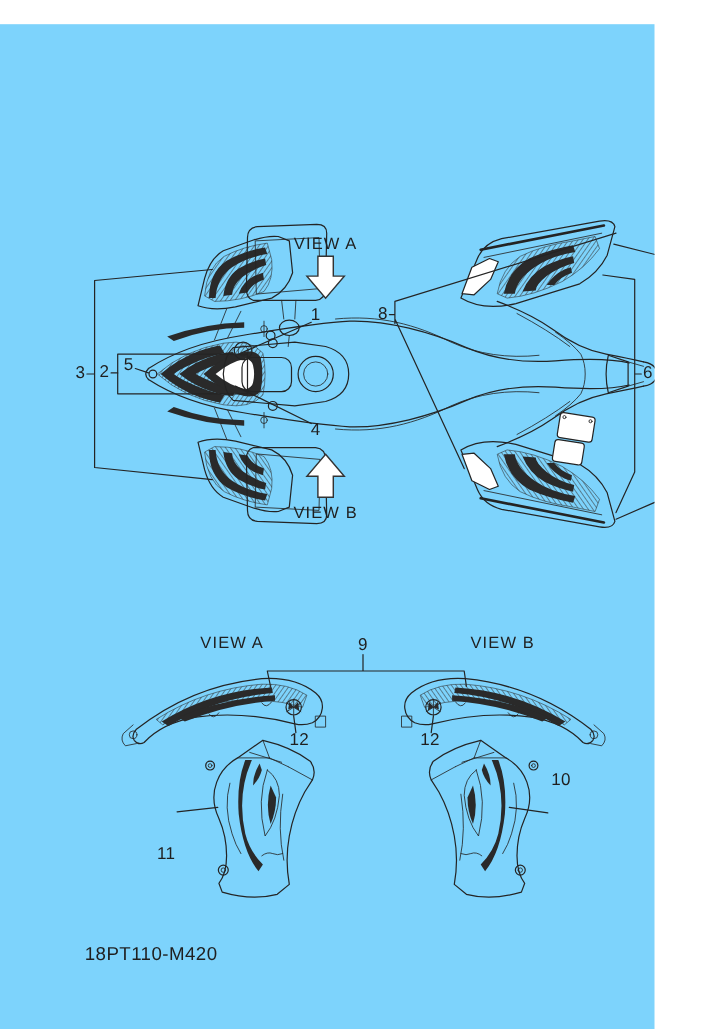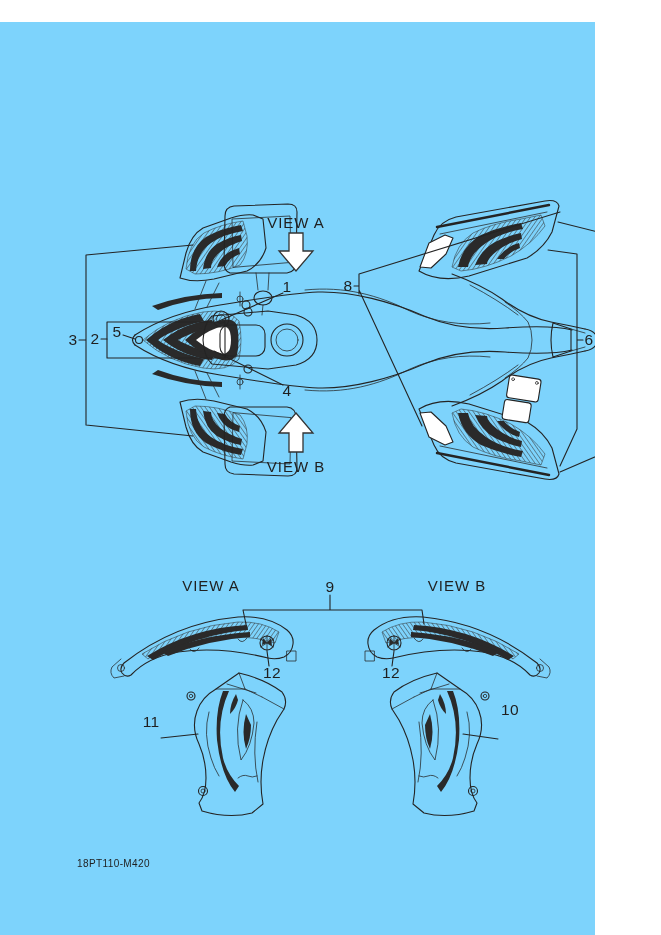--- a/index.html
+++ b/index.html
@@ -7,21 +7,21 @@
     position:relative;width:595px;height:935px;background:#7dd3fc;
     font-family:"Liberation Sans",sans-serif;color:#1f1f1f;overflow:hidden;margin-top:22px;
   }
   .stage svg{position:absolute;left:0;top:0;}
   .lbl{
     position:absolute;transform:translate(-50%,-50%);
     font-size:15px;letter-spacing:1px;white-space:nowrap;color:#1f1f1f;
   }
   .num{font-size:15.5px;letter-spacing:.3px;}
   .code{
-    position:absolute;left:77px;top:836px;font-size:10px;letter-spacing:.4px;color:#1f1f1f;
+    position:absolute;left:77px;top:836px;font-size:17px;letter-spacing:.4px;color:#1f1f1f;
   }
   
   .ln{fill:none;stroke:#242424;stroke-width:1.1;stroke-linejoin:round;stroke-linecap:round;}
   .thin{stroke-width:.75;}
   .thick{stroke-width:2.4;}
   .dk{fill:#2a2a2a;stroke:none;}
   .wh{fill:#ffffff;stroke:#242424;stroke-width:1.1;stroke-linejoin:round;}
   .whf{fill:#ffffff;stroke:none;}
   .ht{stroke:#2a2a2a;stroke-width:.5;}
   .ar{fill:#ffffff;stroke:#333333;stroke-width:1.3;stroke-linejoin:miter;}
@@ -198,18 +198,18 @@
   <span class="lbl num" style="left:117px;top:310px">5</span>
   <span class="lbl num" style="left:589px;top:318px">6</span>
   <span class="lbl num" style="left:619px;top:318px">7</span>
   <span class="lbl num" style="left:348px;top:264px">8</span>
 
   <span class="lbl" style="left:211px;top:563px">VIEW A</span>
   <span class="lbl" style="left:457px;top:563px">VIEW B</span>
 
   <span class="lbl num" style="left:330px;top:565px">9</span>
   <span class="lbl num" style="left:510px;top:688px">10</span>
-  <span class="lbl num" style="left:151px;top:700px">11</span>
+  <span class="lbl num" style="left:151px;top:755px">11</span>
   <span class="lbl num" style="left:272px;top:651px">12</span>
   <span class="lbl num" style="left:391px;top:651px">12</span>
 
   <span class="code">18PT110-M420</span>
 </div>
 
 </body></html>

